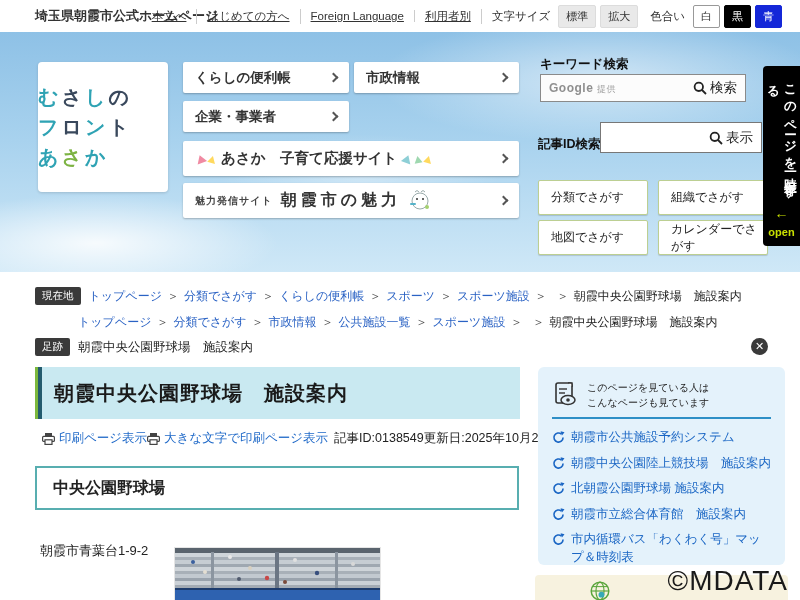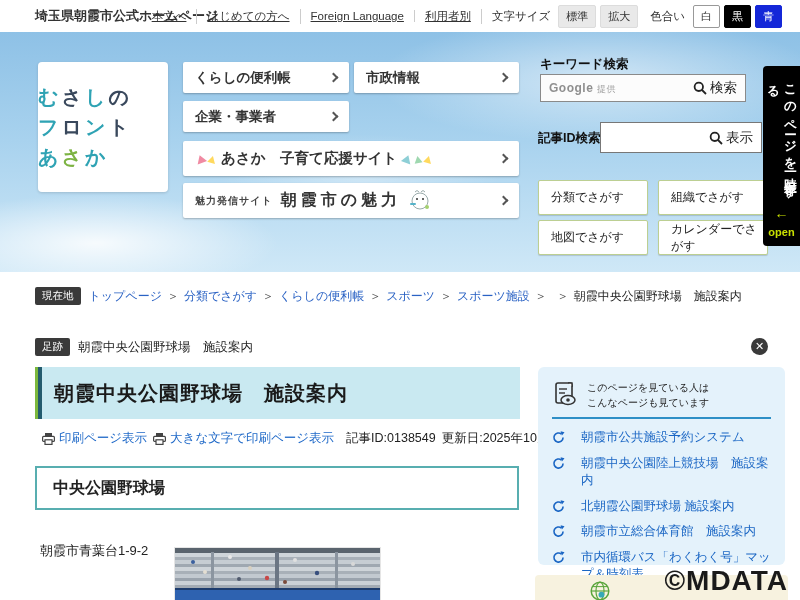--- a/index.html
+++ b/index.html
@@ -41,21 +41,21 @@
   .tri { display:inline-block; width:0; height:0; margin:0 1px; }
   .tri.pk { border-left:5px solid transparent; border-right:5px solid transparent; border-bottom:8px solid #f08aa2; transform:rotate(-20deg); }
   .tri.yl { border-left:4px solid transparent; border-right:4px solid transparent; border-bottom:7px solid #ffd95e; transform:rotate(15deg); }
   .tri.gr { border-left:4px solid transparent; border-right:4px solid transparent; border-bottom:7px solid #9fd8b0; transform:rotate(-10deg); }
   .tri.tl { border-left:5px solid transparent; border-right:5px solid transparent; border-bottom:8px solid #8ecfd6; transform:rotate(20deg); }
   .miryoku-prefix { font-size:10px; color:#444; letter-spacing:1px; margin-right:8px; }
   .miryoku-title { font-size:16px; color:#333; letter-spacing:4px; font-weight:bold; }
 
   .kw-label,.id-label { position:absolute; font-size:12.5px; font-weight:bold; color:#111; }
   .kw-label { left:540px; top:24px; }
-  .id-label { left:538px; top:98px; }
+  .id-label { left:538px; top:104px; }
   .searchbox { position:absolute; left:540px; top:42px; width:206px; height:28px; background:#fcfcfc; border:1px solid #8a8a8a; display:flex; align-items:center; }
   .google-hint { font-size:11px; color:#9a9a9a; margin-left:8px; flex:1; letter-spacing:.5px; cursor:text; }
   .google-hint b { font-size:12px; color:#8f8f8f; font-weight:bold; }
   .srch-btn { display:flex; align-items:center; gap:3px; font-size:13.5px; color:#222; padding-right:8px; cursor:pointer; }
   .idbox { position:absolute; left:600px; top:90px; width:162px; height:31px; background:#fff; border:1px solid #777; display:flex; align-items:center; justify-content:flex-end; }
 
   .finder { position:absolute; width:110px; height:35px; background:#fff; border:1px solid #bccf92; box-shadow:0 1px 1px rgba(0,0,0,.15); font-size:12px; color:#222; display:flex; align-items:center; padding-left:12px; cursor:pointer; border-radius:2px; }
   .f0 { left:538px; top:148px; } .f1 { left:658px; top:148px; }
   .f2 { left:538px; top:188px; } .f3 { left:658px; top:188px; }
 
@@ -72,39 +72,39 @@
   .bc a { color:#2a62c4; text-decoration:none; cursor:pointer; }
   .bc .sep { margin:0 5px; color:#555; }
   .bc .cur { color:#222; }
 
   .footprint { position:absolute; left:35px; top:338px; display:flex; align-items:center; font-size:12.5px; color:#222; }
   .fp-close { position:absolute; left:751px; top:338px; width:17px; height:17px; border-radius:50%; background:#3a3a3a; color:#fff; font-size:11px; line-height:17px; text-align:center; cursor:pointer; }
 
   
   .title-box { position:absolute; left:35px; top:367px; width:485px; height:52px; background:#c9e9f1; border-left:3px solid #7cb83d; }
   .title-inner { height:100%; border-left:4px solid #235b6e; display:flex; align-items:center; padding-left:12px; font-size:20px; font-weight:bold; color:#1a1a1a; letter-spacing:1px; }
-  .meta-row { position:absolute; left:42px; top:430px; display:flex; align-items:center; gap:6px; font-size:12.5px; white-space:nowrap; }
+  .meta-row { position:absolute; left:42px; top:430px; display:flex; align-items:center; font-size:12.5px; white-space:nowrap; }
   .meta-row a { color:#1f69c8; text-decoration:none; display:flex; align-items:center; gap:4px; cursor:pointer; }
   .meta-text { color:#222; margin-left:6px; }
   .facility-box { position:absolute; left:35px; top:466px; width:484px; height:44px; border:2px solid #58aeb0; background:#fff; display:flex; align-items:center; padding-left:16px; font-size:16px; font-weight:bold; color:#222; }
   .address { position:absolute; left:40px; top:519px; font-size:13px; color:#222;margin-top:23px; }
   .stadium { position:absolute; left:175px; top:548px; width:205px; height:52px; overflow:hidden; box-shadow:0 0 0 1px rgba(0,0,0,.1); }
 
   
   .related { position:absolute; left:538px; top:367px; width:247px; height:198px; background:#e4f2fb; border-radius:6px; padding:14px 14px 10px; }
   .rel-head { display:flex; gap:8px; }
   .rel-head-text { font-size:10px; font-weight:normal; color:#222; line-height:1.45; }
   .rel-rule { border:none; border-top:2px solid #2e8fc6; margin:7px 0 10px; }
-  .rel-link { display:flex; gap:16px; align-items:flex-start; margin-bottom:8px; font-size:12.5px; line-height:1.4; color:#1a66c4; cursor:pointer; }
+  .rel-link { display:flex; gap:6px; align-items:flex-start; margin-bottom:8px; font-size:12.5px; line-height:1.4; color:#1a66c4; cursor:pointer; }
   .rel-link svg { flex:none; margin-top:2px; }
 
   .ad-strip { position:absolute; left:535px; top:575px; width:253px; height:25px; background:#f7f2df; border-radius:4px 4px 0 0; overflow:visible; }
   .globe { position:absolute; left:50px; top:5px; }
 
-  .watermark { position:absolute; right:12px; top:565px; font-size:28px; font-weight:700; color:#1a1a1a; letter-spacing:1px; z-index:10; }
+  .watermark { position:absolute; right:12px; top:565px; font-size:28px; font-weight:400; color:#1a1a1a; letter-spacing:1px; z-index:10; }
 </style>
 </head>
 <body>
 
 <div id="page">
 
   <div class="topbar">
     <div class="site-title">埼玉県朝霞市公式ホームページ</div>
     <div class="top-right">
       <span class="top-link">本文へ</span>
@@ -201,20 +201,23 @@
       <span style="text-align:center">
         <span class="arrow">←</span><br>
         <span class="open">open</span>
       </span>
     </div>
   </div>
 
   <div class="bc bc1">
     <span class="badge">現在地</span>
     <span id="bc1-items"><a>トップページ</a><span class="sep">＞</span><a>分類でさがす</a><span class="sep">＞</span><a>くらしの便利帳</a><span class="sep">＞</span><a>スポーツ</a><span class="sep">＞</span><a>スポーツ施設</a><span class="sep">＞</span><span class="cur"></span><span class="sep">＞</span><span class="cur">朝霞中央公園野球場　施設案内</span></span>
+  </div>
+  <div class="bc bc2">
+    <span id="bc2-items"><a>トップページ</a><span class="sep">＞</span><a>分類でさがす</a><span class="sep">＞</span><a>市政情報</a><span class="sep">＞</span><a>公共施設一覧</a><span class="sep">＞</span><a>スポーツ施設</a><span class="sep">＞</span><span class="cur"></span><span class="sep">＞</span><span class="cur">朝霞中央公園野球場　施設案内</span></span>
   </div>
 
   <div class="footprint">
     <span class="badge">足跡</span>
     <span>朝霞中央公園野球場　施設案内</span>
   </div>
   <div class="fp-close">✕</div>
 
   <div class="title-box">
     <div class="title-inner">朝霞中央公園野球場　施設案内</div>

